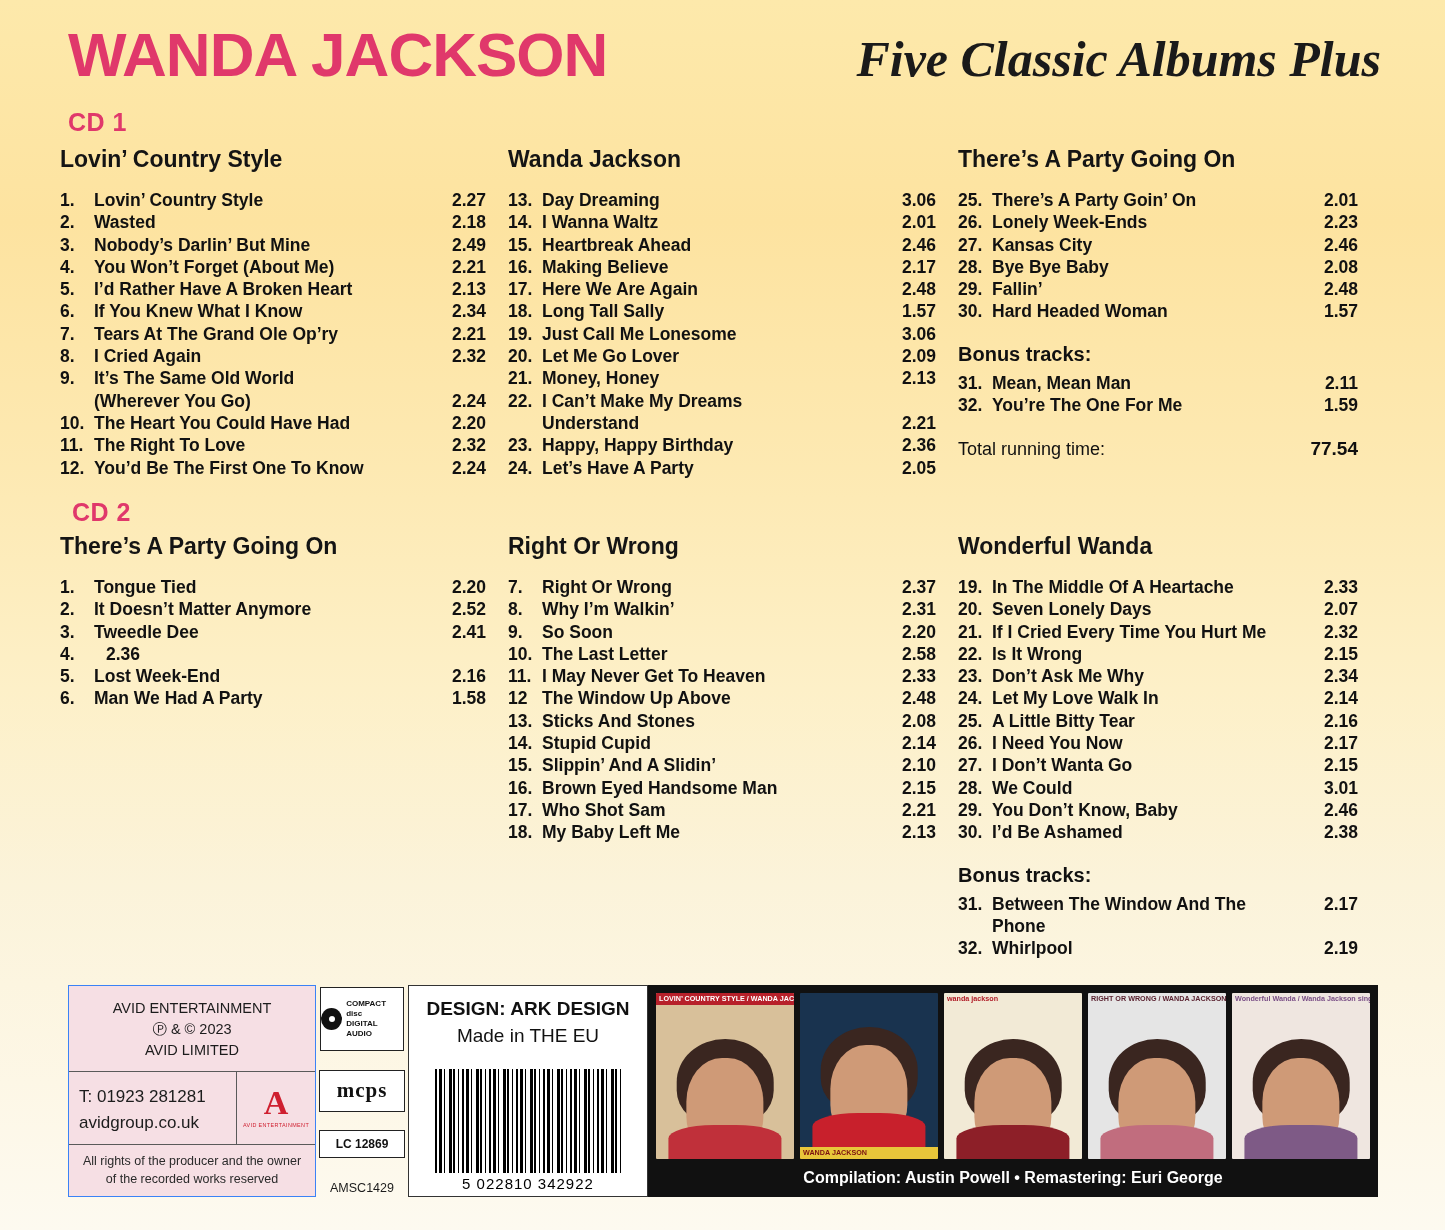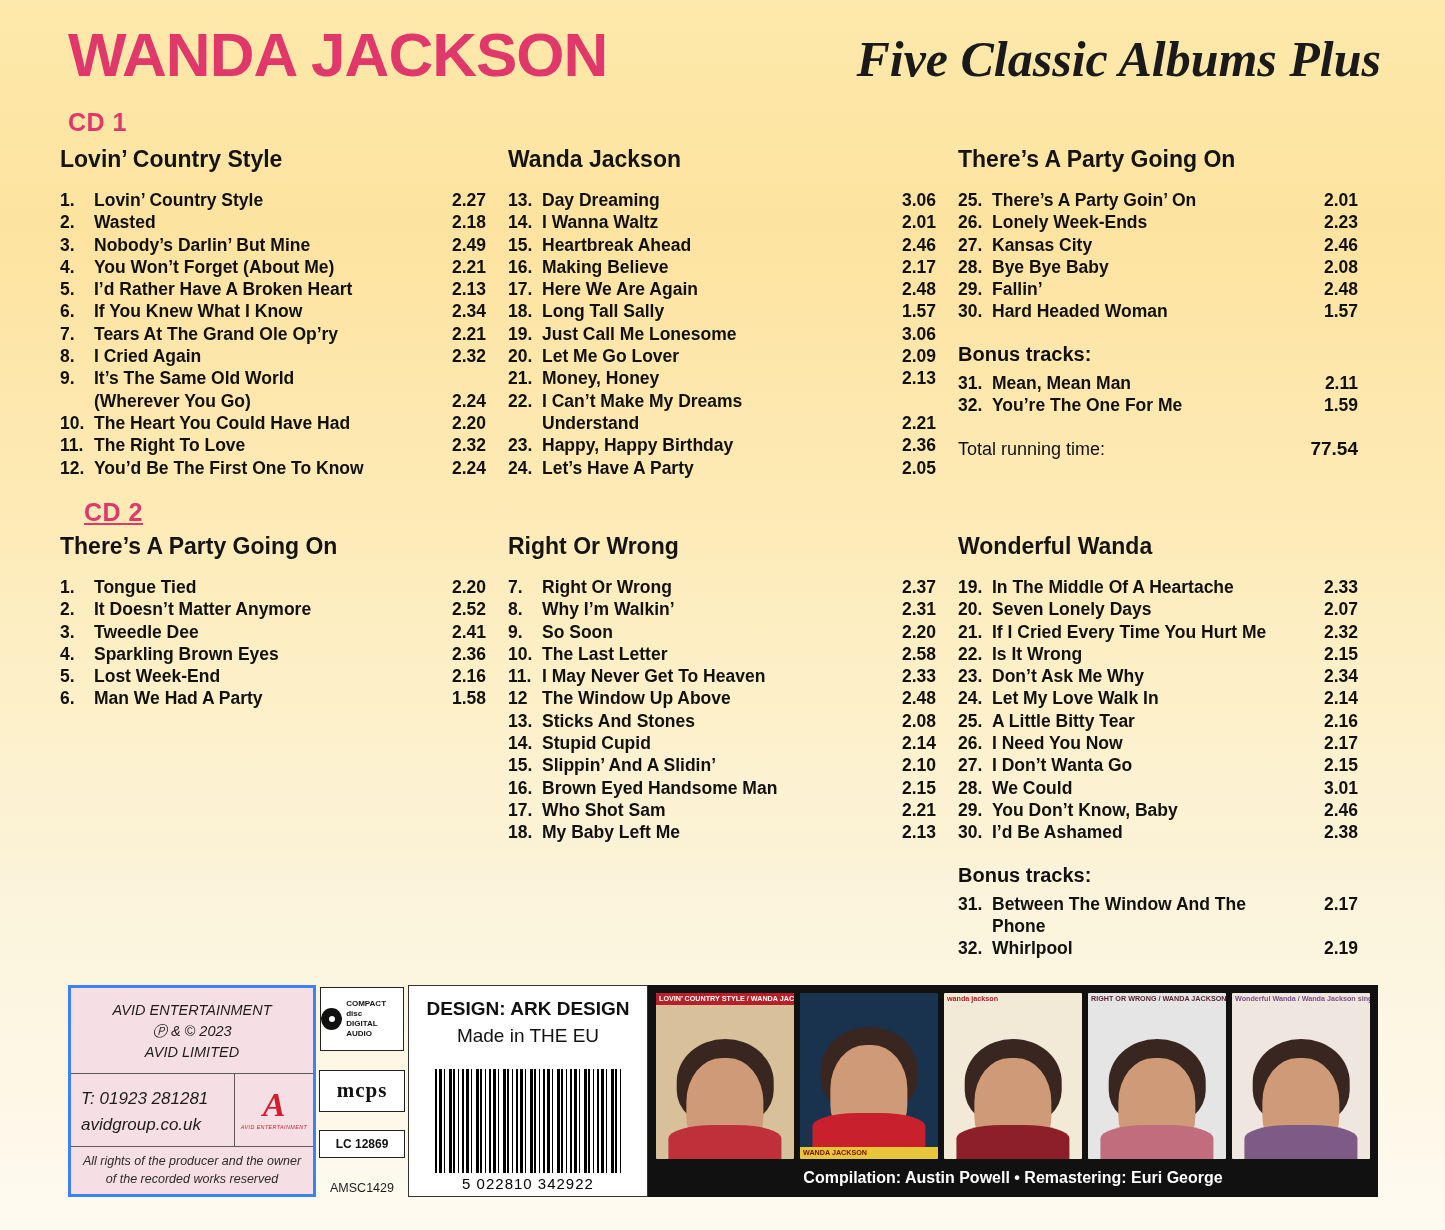--- a/index.html
+++ b/index.html
@@ -53,21 +53,21 @@
 
   
   .disc-label {
     position: absolute;
     font-size: 25px;
     font-weight: bold;
     color: #e0386b;
     letter-spacing: 0.5px;
   }
   #cd1-label { top: 108px; left: 68px; }
-  #cd2-label { top: 498px; left: 84px; text-decoration: underline; }
+  #cd2-label { top: 498px; left: 72px; }
 
   .columns {
     position: absolute;
     display: flex;
     width: 1320px;
     left: 60px;
   }
   #cd1-cols { top: 146px; }
   #cd2-cols { top: 533px; }
 
@@ -138,27 +138,26 @@
     position: absolute;
     left: 68px;
     top: 985px;
     width: 1310px;
     height: 212px;
     display: flex;
   }
   .label-box {
     width: 248px;
     background: #f6dfe4;
-    border: 3px solid #3b82f6;
+    border: 1px solid #3b82f6;
     box-sizing: border-box;
     display: flex;
     flex-direction: column;
     font-size: 13px;
     color: #1c1c1c;
-    font-style: italic;
   }
   .lb-top {
     text-align: center;
     padding: 12px 6px 10px 6px;
     border-bottom: 1px solid #5a5a5a;
     line-height: 1.45;
     font-size: 14.5px;
   }
   .lb-mid {
     display: flex;
@@ -614,21 +613,20 @@
             <span class="title">It Doesn’t Matter Anymore</span>
             <span class="time">2.52</span>
           </li>
           <li class="track">
             <span class="num">3.</span>
             <span class="title">Tweedle Dee</span>
             <span class="time">2.41</span>
           </li>
           <li class="track">
             <span class="num">4.</span>
-            <span class="title">Sparkling Brown Eyes</span>
             <span class="time">2.36</span>
           </li>
           <li class="track">
             <span class="num">5.</span>
             <span class="title">Lost Week-End</span>
             <span class="time">2.16</span>
           </li>
           <li class="track">
             <span class="num">6.</span>
             <span class="title">Man We Had A Party</span>

